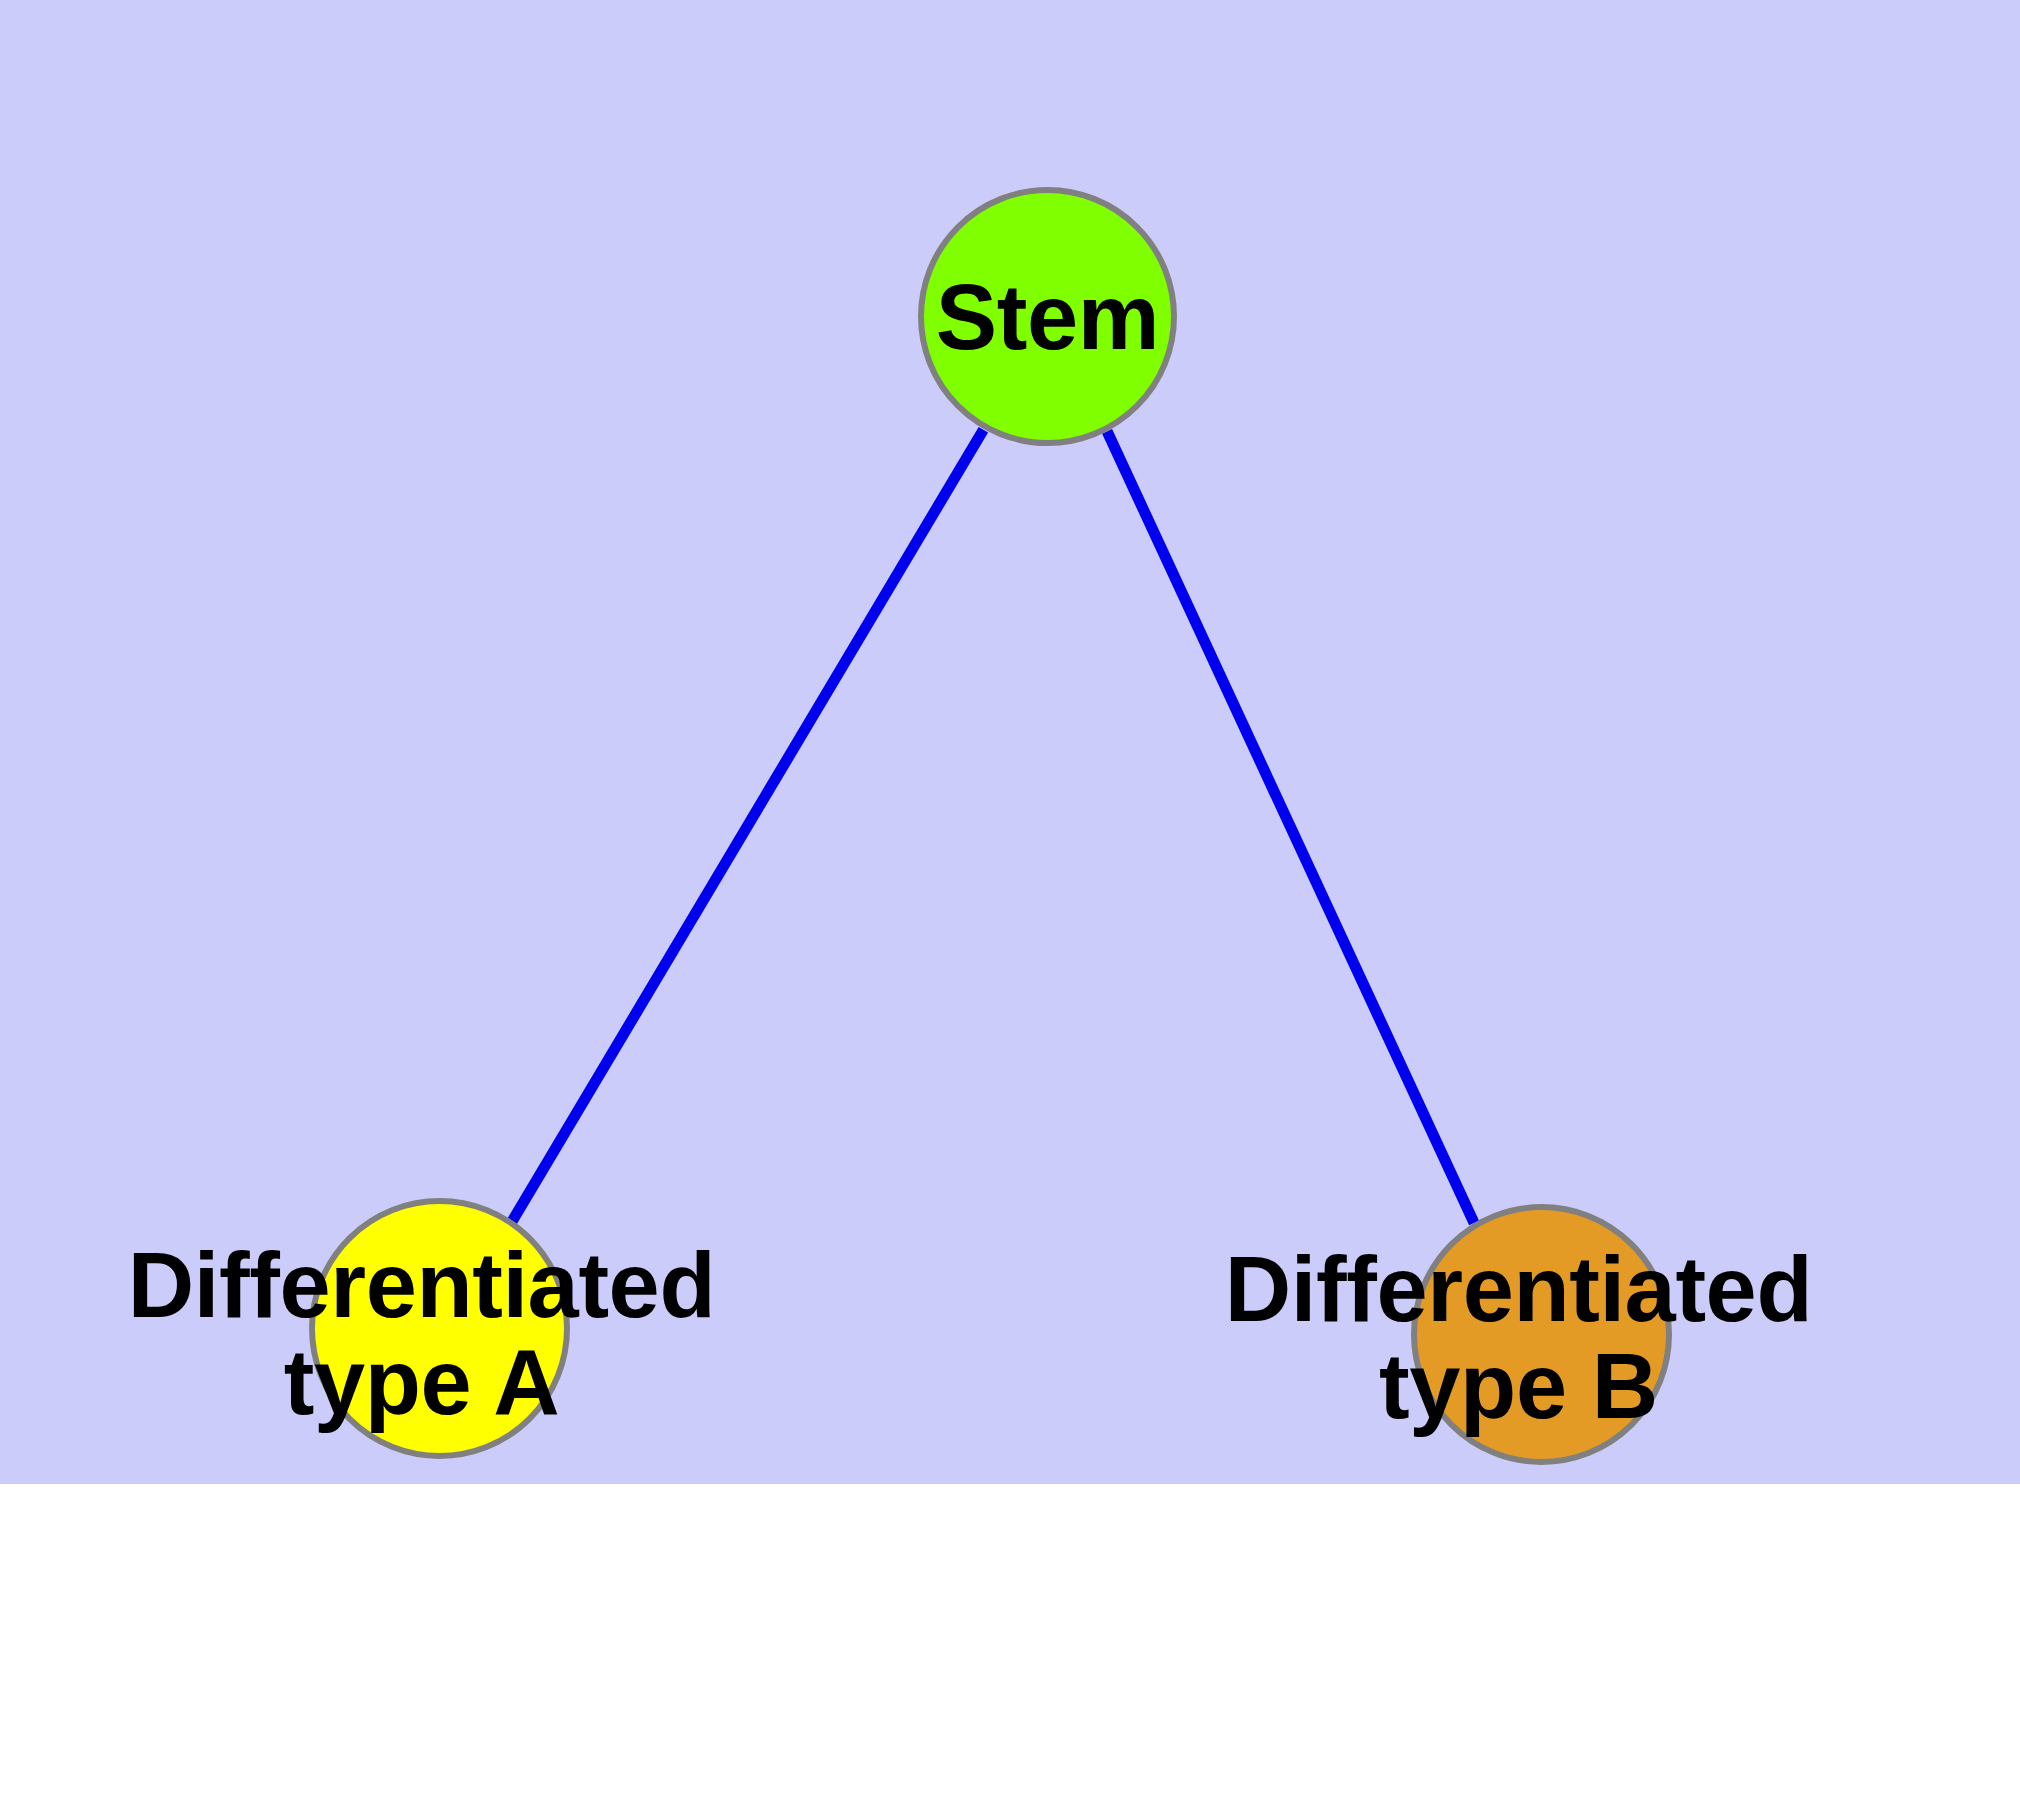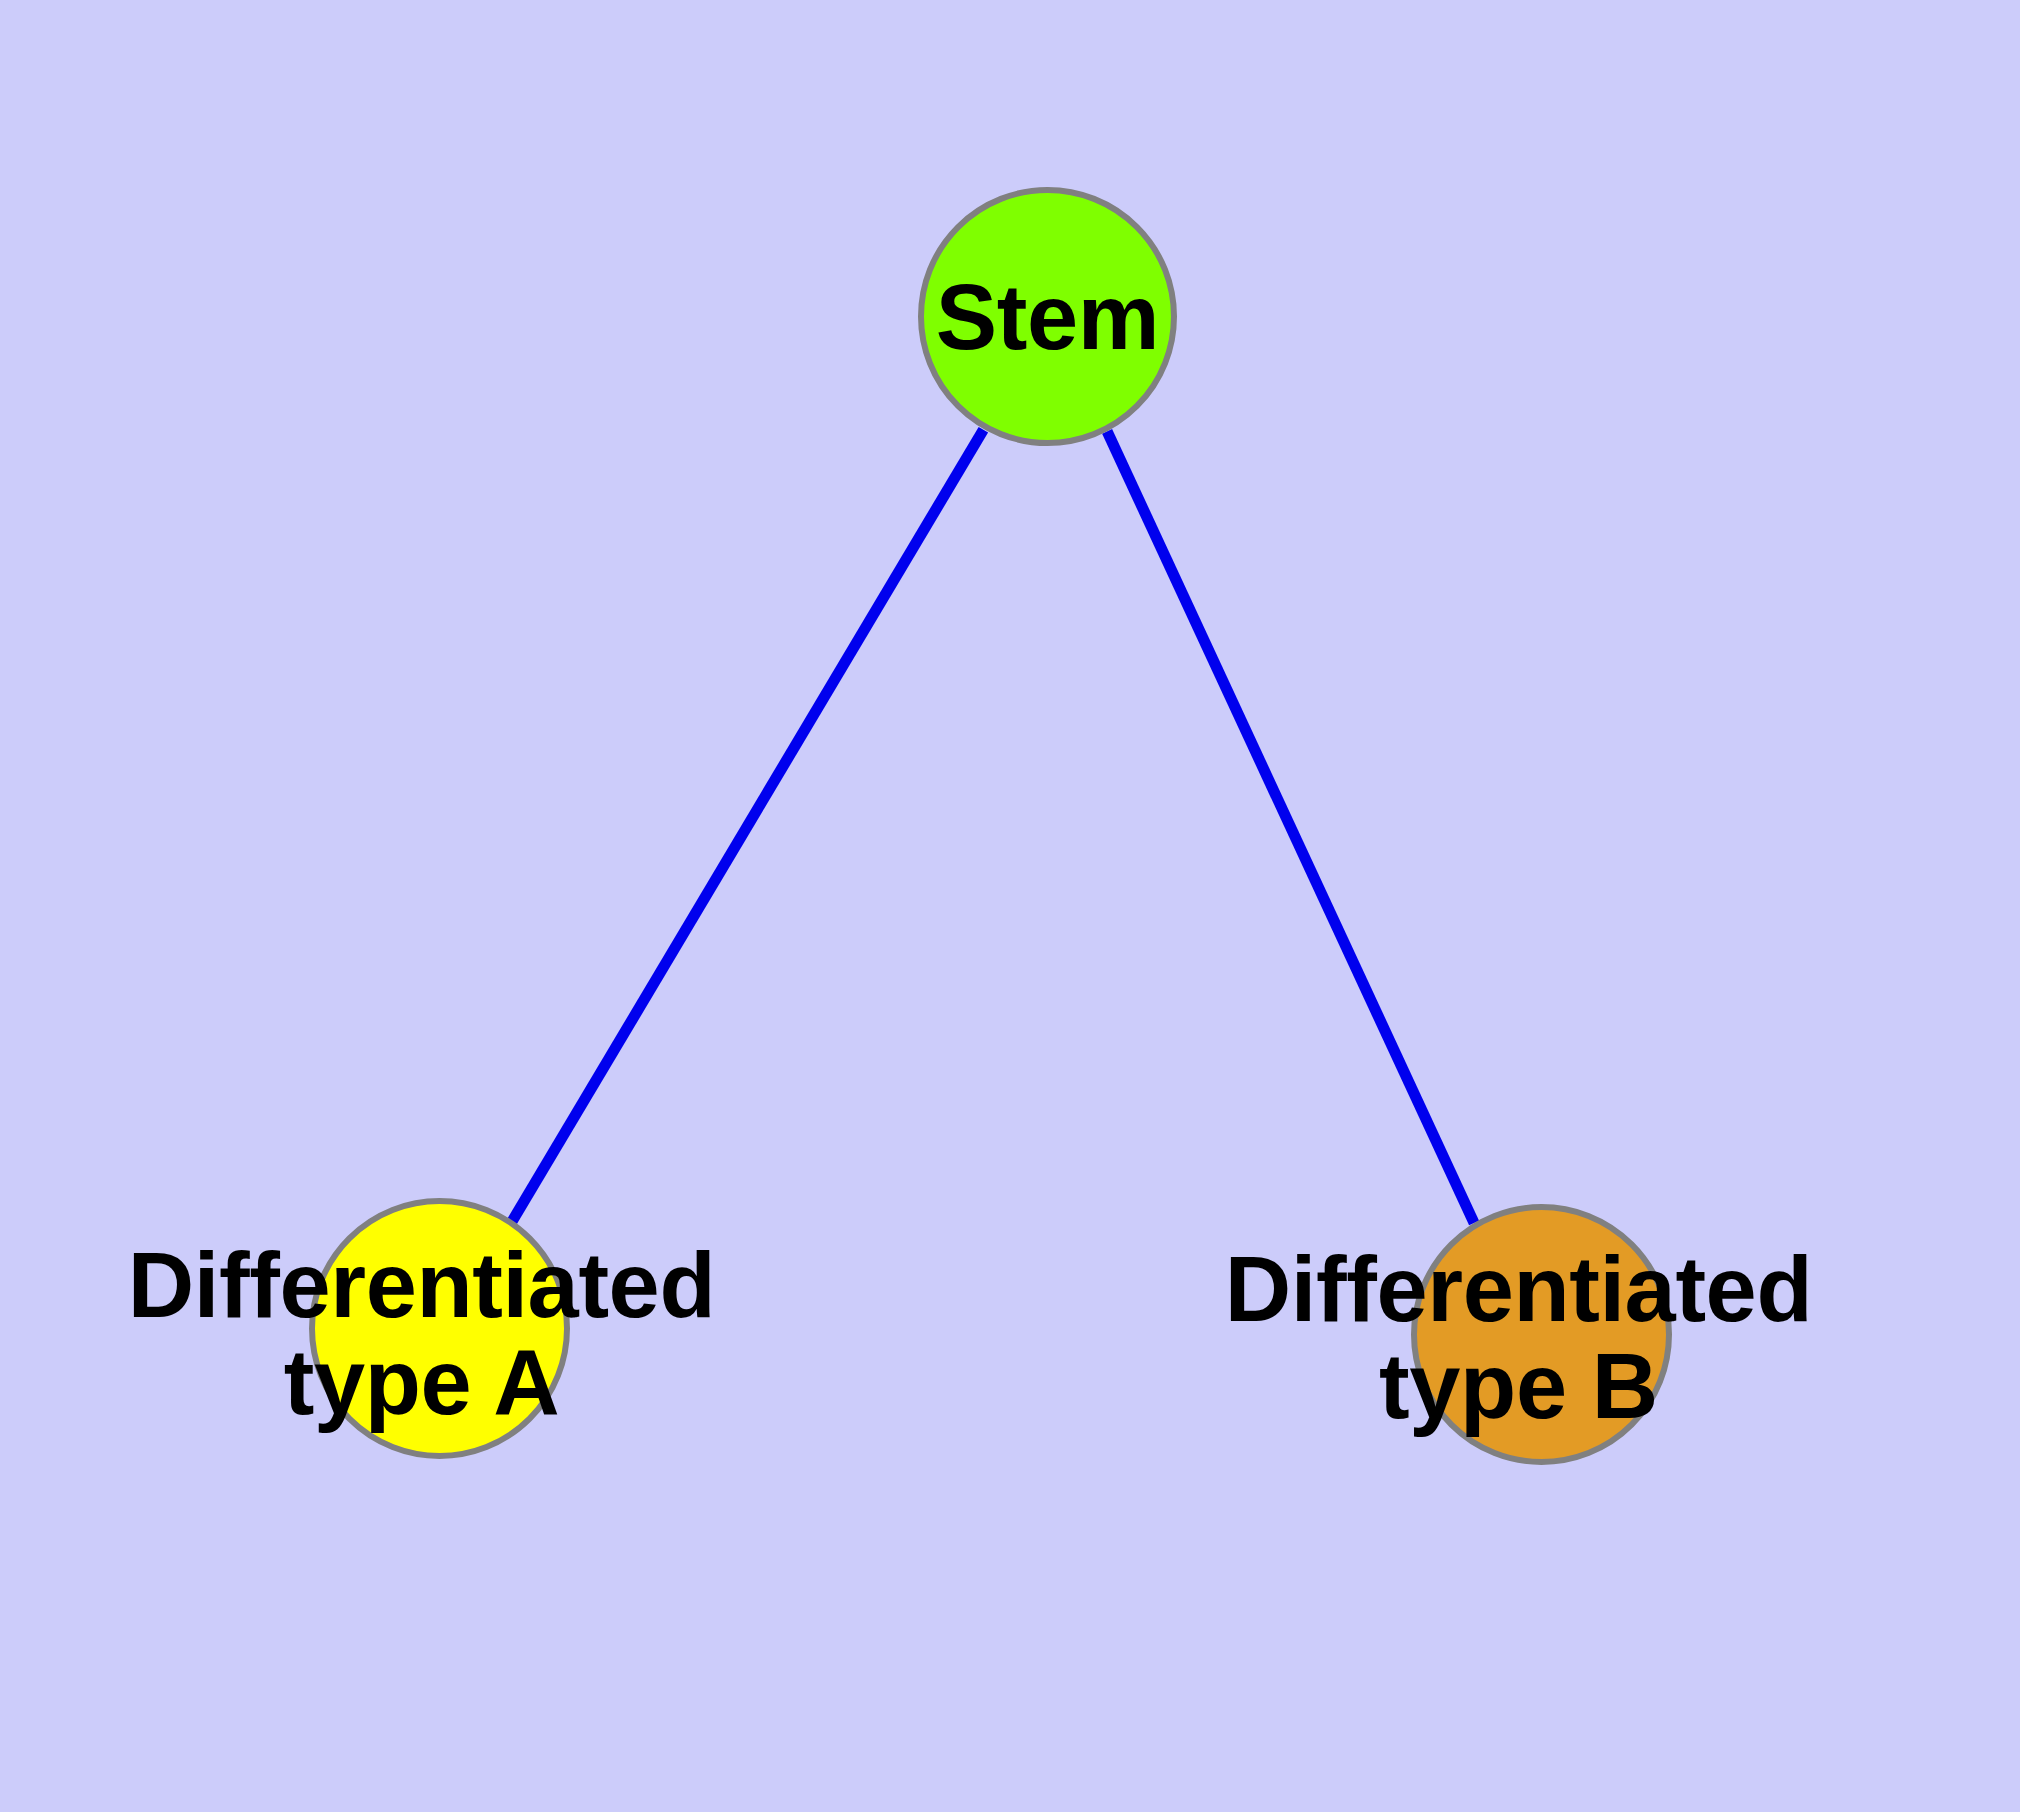--- a/index.html
+++ b/index.html
@@ -34,21 +34,21 @@
     font-weight: bold;
     text-align: center;
     line-height: 1.05;
     white-space: pre;
     letter-spacing: -0.4px;
   }
 </style>
 </head>
 <body>
 
-<div id="canvas" style="width: 2021px; height: 1812px; background: rgb(204, 204, 250);">
+<div id="canvas" style="width: 2021px; height: 1484px; background: rgb(204, 204, 250);">
 
   <svg id="edge-layer" viewBox="0 0 2384 2138">
     <line x1="1160" y1="507" x2="604" y2="1441" stroke="#0000ee" stroke-width="13" stroke-linecap="butt"></line>
     <line x1="1306" y1="509" x2="1739" y2="1443" stroke="#0000ee" stroke-width="13" stroke-linecap="butt"></line>
   </svg>
 
   <div class="node" style="left: 918px; top: 187px; width: 259px; height: 259px; background: rgb(127, 255, 0); border-color: rgb(128, 128, 128);"></div>
   <div class="node" style="left: 309px; top: 1198px; width: 261px; height: 261px; background: rgb(255, 255, 0); border-color: rgb(128, 128, 128);"></div>
   <div class="node" style="left: 1411px; top: 1204px; width: 261px; height: 261px; background: rgb(227, 155, 37); border-color: rgb(128, 128, 128);"></div>
 

